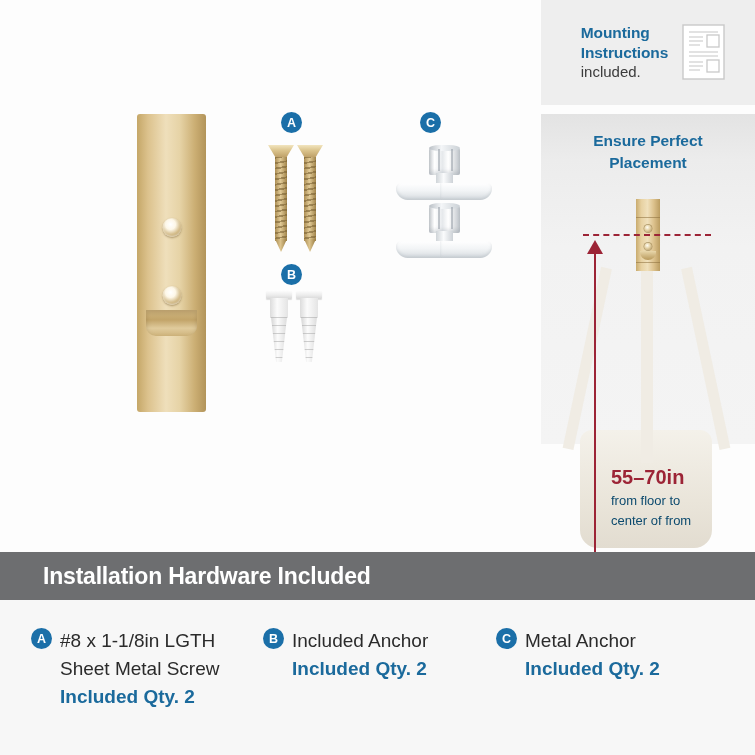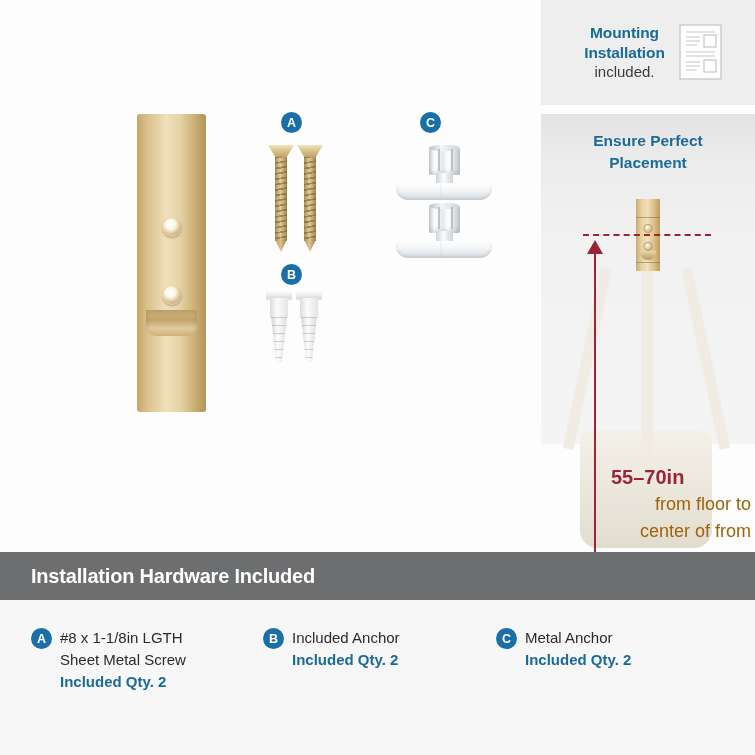--- a/index.html
+++ b/index.html
@@ -12,21 +12,21 @@
   #stage{position:relative;width:755px;height:755px;background:#fdfdfd;}
 
   
   .panel-mount{
     position:absolute;left:541px;top:0;width:214px;height:105px;
     background:#eeeeee;
     display:flex;align-items:center;justify-content:center;
   }
   .mount-inner{display:flex;align-items:center;gap:14px;padding-left:10px;}
   .mount-text{
-    text-align:center;line-height:1.26;
+    line-height:1.26;
   }
   .mount-l1,.mount-l2{
     color:#1b6a9c;font-weight:bold;font-size:15.5px;letter-spacing:-0.1px;display:block;
   }
   .mount-l3{color:#3b3b3b;font-size:15px;display:block;margin-top:1px;}
 
   .doc-icon{width:43px;height:56px;flex:none;}
 
   
   .panel-place{
@@ -80,21 +80,21 @@
   }
   .arrow-head{
     position:absolute;left:587px;top:240px;width:0;height:0;z-index:5;
     border-left:8px solid transparent;border-right:8px solid transparent;
     border-bottom:14px solid #9c2436;
   }
   .measure{
     position:absolute;left:611px;top:466px;width:140px;z-index:6;
   }
   .measure-val{color:#9c2436;font-weight:bold;font-size:20px;display:block;}
-  .measure-sub{color:#a16207;font-size:18px;line-height:1.5;display:block;margin-top:2px;text-align:right;}
+  .measure-sub{color:#0c4a6e;font-size:13px;line-height:1.5;display:block;margin-top:2px;}
 
   
   .hookplate{position:absolute;left:137px;top:114px;width:69px;height:298px;}
   .hp-seg{
     position:absolute;left:0;width:69px;
     background:linear-gradient(90deg,#c5a768 0%,#dcc28d 16%,#efdfbb 42%,#e6d3a6 62%,#cbae73 84%,#b2945a 100%);
   }
   .hp-top{top:0;height:62px;border-radius:3px 3px 0 0;}
   .hp-mid{top:62px;height:172px;}
   .hp-bot{top:234px;height:64px;border-radius:0 0 3px 3px;}
@@ -202,51 +202,51 @@
     box-shadow:inset 0 -2px 3px rgba(140,150,160,.25);}
   .w-wing.right{left:44px;width:52px;border-radius:2px 10px 22px 3px;
     box-shadow:inset 0 -2px 3px rgba(140,150,160,.25);}
 
   
   .barband{
     position:absolute;left:0;top:552px;width:755px;height:48px;
     background:#6d6e70;display:flex;align-items:center;
   }
   .barband .title{
-    color:#ffffff;font-size:20px;font-weight:bold;padding-left:31px;letter-spacing:-0.2px;
+    color:#ffffff;font-size:23px;font-weight:bold;padding-left:43px;letter-spacing:-0.2px;
   }
 
   
   .legend-area{
     position:absolute;left:0;top:600px;width:755px;height:155px;background:#f7f7f7;
   }
   .legend-item{position:absolute;top:27px;}
   .legend-item.i0{left:31px;width:215px;}
   .legend-item.i1{left:263px;width:215px;}
   .legend-item.i2{left:496px;width:230px;}
   .legend-row{display:flex;align-items:flex-start;gap:8px;}
   .legend-badge{
     width:21px;height:21px;border-radius:50%;flex:none;margin-top:1px;
     background:#1b6fa8;color:#fff;font-size:12.5px;font-weight:bold;
     display:flex;align-items:center;justify-content:center;
   }
-  .legend-text{font-size:15px;line-height:1.47;color:#2b2b2b;}
+  .legend-text{font-size:19px;line-height:1.47;color:#2b2b2b;}
   .legend-text .nm{display:block;}
   .legend-text .qty{display:block;color:#1b6a9c;font-weight:bold;}
 </style>
 </head>
 <body>
 
 <div id="stage">
 
   <div class="panel-mount">
     <div class="mount-inner">
       <div class="mount-text">
         <span class="mount-l1">Mounting</span>
-        <span class="mount-l2">Installation</span>
+        <span class="mount-l2">Instructions</span>
         <span class="mount-l3">included.</span>
       </div>
       <svg class="doc-icon" viewBox="0 0 43 56">
         <rect x="1" y="1" width="41" height="54" fill="#ffffff" stroke="#c9c9c9" stroke-width="1.4"></rect>
         <g stroke="#cfcfcf" stroke-width="1.2">
           <line x1="7" y1="8" x2="36" y2="8"></line>
           <line x1="7" y1="13" x2="21" y2="13"></line>
           <line x1="7" y1="17" x2="21" y2="17"></line>
           <line x1="7" y1="21" x2="18" y2="21"></line>
           <line x1="7" y1="28" x2="36" y2="28"></line>

